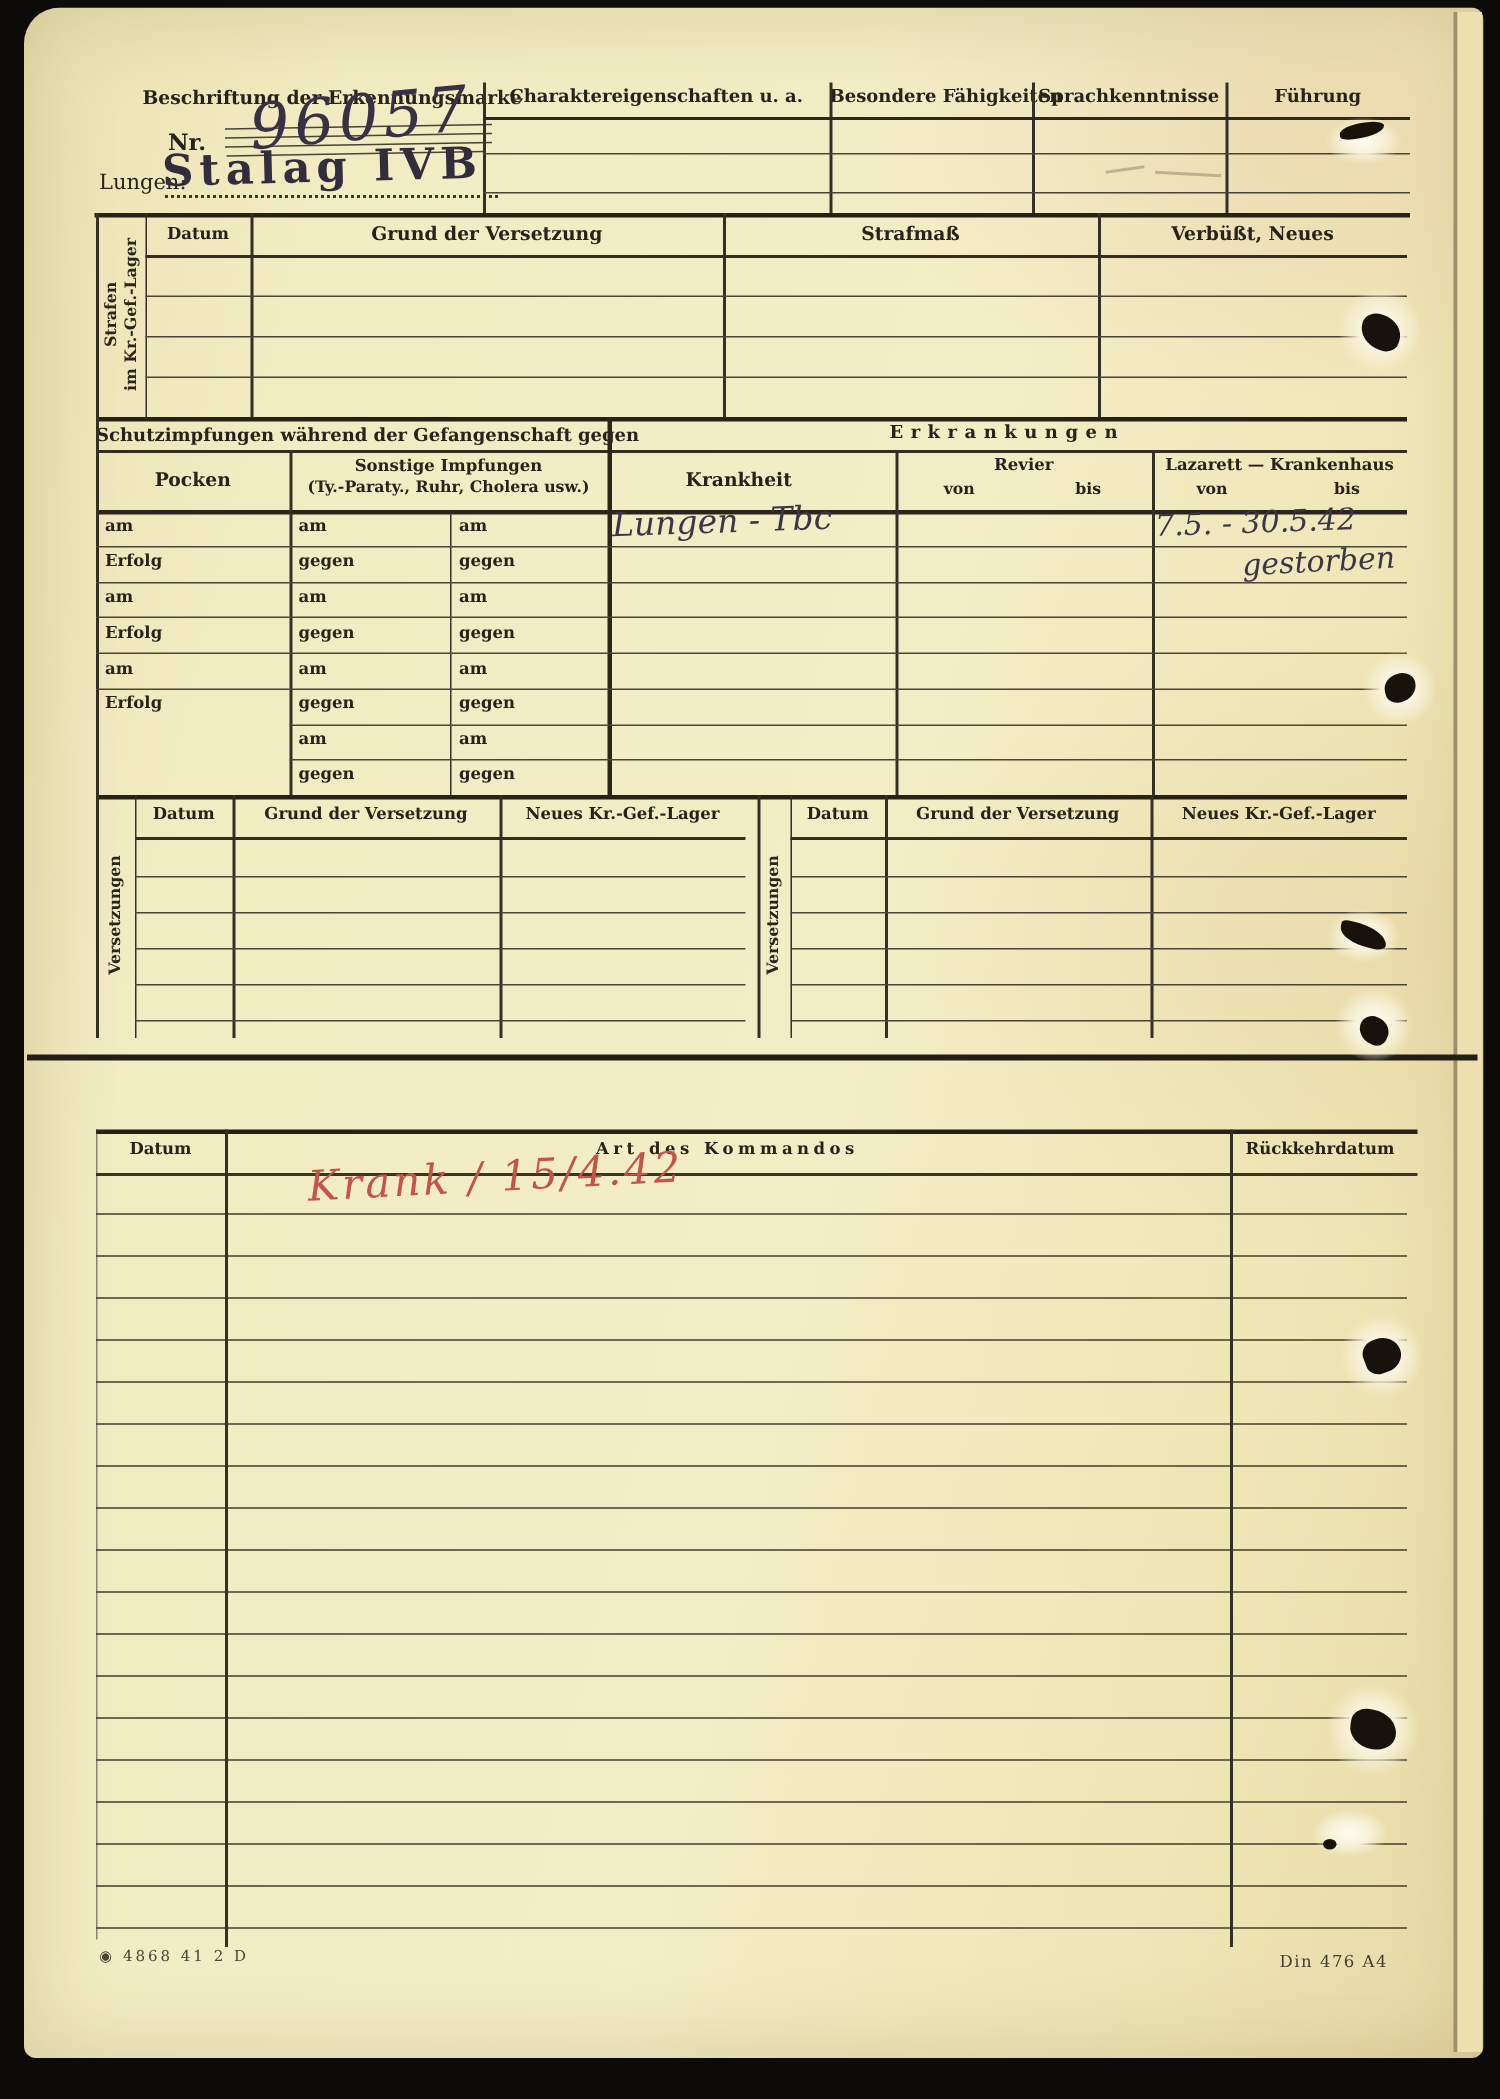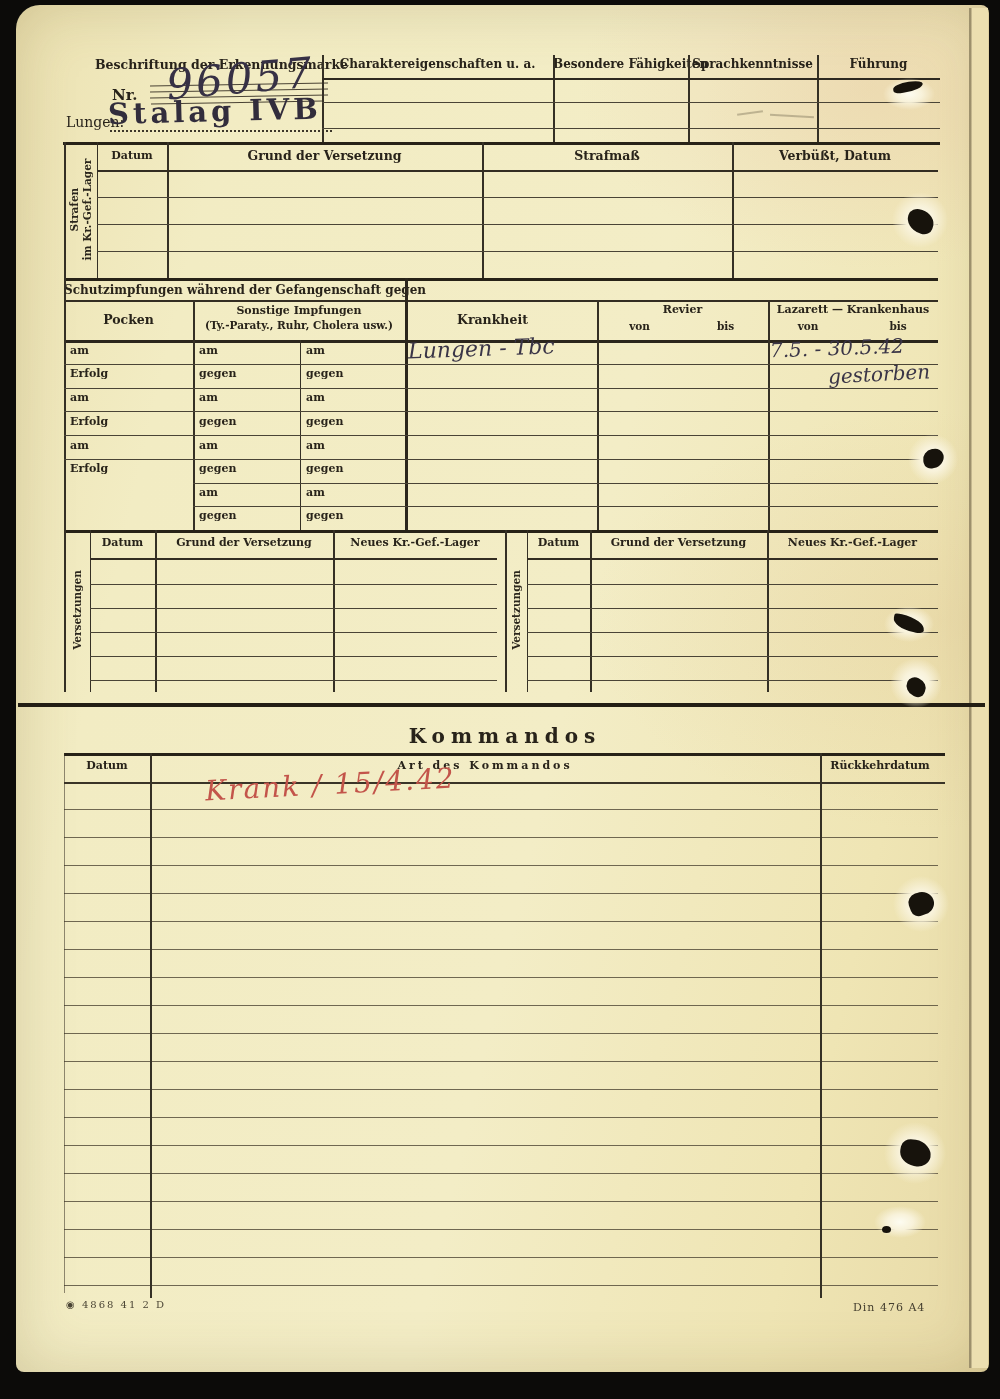--- a/index.html
+++ b/index.html
@@ -76,34 +76,35 @@
   <div class="hl" style="left:63px;top:142px;width:877px;height:3px;background:#272217;"></div>
   <div class="vlabel" style="left:64px;top:142px;width:33px;height:136px;">
     <div class="vtxt" style="font-size:10.5px;line-height:1.2;">
       <div>Strafen</div>
       <div>im Kr.-Gef.-Lager</div>
     </div>
   </div>
   <div class="lbl ctr sm" style="left:97px;top:149px;width:70px;">Datum</div>
   <div class="lbl ctr" style="left:167px;top:148px;width:315px;">Grund der Versetzung</div>
   <div class="lbl ctr" style="left:482px;top:148px;width:250px;">Strafmaß</div>
-  <div class="lbl ctr" style="left:732px;top:148px;width:206px;">Verbüßt, Datum</div>
+  <div class="lbl ctr" style="left:732px;top:148px;width:206px;">Verbüßt, Neues</div>
 
   <div class="vl" style="left:64px;top:142px;height:136px;width:2px;"></div>
   <div class="vl" style="left:97px;top:142px;height:136px;"></div>
   <div class="vl" style="left:167px;top:142px;height:136px;width:2px;"></div>
   <div class="vl" style="left:482px;top:142px;height:136px;width:2px;"></div>
   <div class="vl" style="left:732px;top:142px;height:136px;width:2px;"></div>
   <div class="hl" style="left:97px;top:170px;width:841px;height:2px;background:#332d22;"></div>
   <div class="hl" style="left:97px;top:197px;width:841px;"></div>
   <div class="hl" style="left:97px;top:224px;width:841px;"></div>
   <div class="hl" style="left:97px;top:251px;width:841px;"></div>
 
   <div class="hl" style="left:64px;top:278px;width:874px;height:3px;background:#272217;"></div>
   <div class="lbl ctr" style="left:64px;top:283px;width:341px;font-size:12px;">Schutzimpfungen während der Gefangenschaft gegen</div>
+  <div class="lbl ctr" style="left:405px;top:281px;width:533px;letter-spacing:5px;font-size:12px;">Erkrankungen</div>
   <div class="hl" style="left:64px;top:300px;width:874px;height:2px;background:#332d22;"></div>
 
   <div class="lbl ctr" style="left:64px;top:312px;width:129px;">Pocken</div>
   <div class="lbl ctr sm" style="left:193px;top:304px;width:212px;">Sonstige Impfungen</div>
   <div class="lbl ctr xs" style="left:193px;top:319px;width:212px;">(Ty.-Paraty., Ruhr, Cholera usw.)</div>
   <div class="lbl ctr" style="left:405px;top:312px;width:175px;">Krankheit</div>
   <div class="lbl ctr sm" style="left:597px;top:303px;width:171px;">Revier</div>
   <div class="lbl ctr xs" style="left:597px;top:320px;width:85px;">von</div>
   <div class="lbl ctr xs" style="left:683px;top:320px;width:85px;">bis</div>
   <div class="lbl ctr sm" style="left:768px;top:303px;width:170px;">Lazarett — Krankenhaus</div>
@@ -192,21 +193,20 @@
   <div class="vl" style="left:767px;top:530px;height:162px;width:1.5px;"></div>
   <div class="hl" style="left:527px;top:558px;width:411px;height:2px;background:#332d22;"></div>
   <div class="hl" style="left:527px;top:584px;width:411px;"></div>
   <div class="hl" style="left:527px;top:608px;width:411px;"></div>
   <div class="hl" style="left:527px;top:632px;width:411px;"></div>
   <div class="hl" style="left:527px;top:656px;width:411px;"></div>
   <div class="hl" style="left:527px;top:680px;width:411px;"></div>
 
   <div class="hl" style="left:18px;top:703px;width:967px;height:4px;background:#231e14;"></div>
 
-  <div class="lbl ctr" style="left:300px;top:724px;width:410px;font-size:20px;letter-spacing:6px;">Kommandos</div>
   <div class="hl" style="left:64px;top:753px;width:881px;height:3px;background:#272217;"></div>
   <div class="lbl ctr sm" style="left:64px;top:759px;width:86px;">Datum</div>
   <div class="lbl ctr sm" style="left:150px;top:759px;width:670px;letter-spacing:3px;">Art des Kommandos</div>
   <div class="lbl ctr sm" style="left:820px;top:759px;width:120px;">Rückkehrdatum</div>
   <div class="hl" style="left:64px;top:782px;width:881px;height:1.5px;background:#3a3427;"></div>
 
   <div class="kmrows" style="left:64px;top:782px;width:874px;height:505px;"></div>
   <div class="vl" style="left:64px;top:753px;height:540px;background:rgba(56,50,38,.55);"></div>
   <div class="vl" style="left:150px;top:753px;height:545px;width:1.5px;"></div>
   <div class="vl" style="left:820px;top:753px;height:545px;width:1.5px;"></div>

